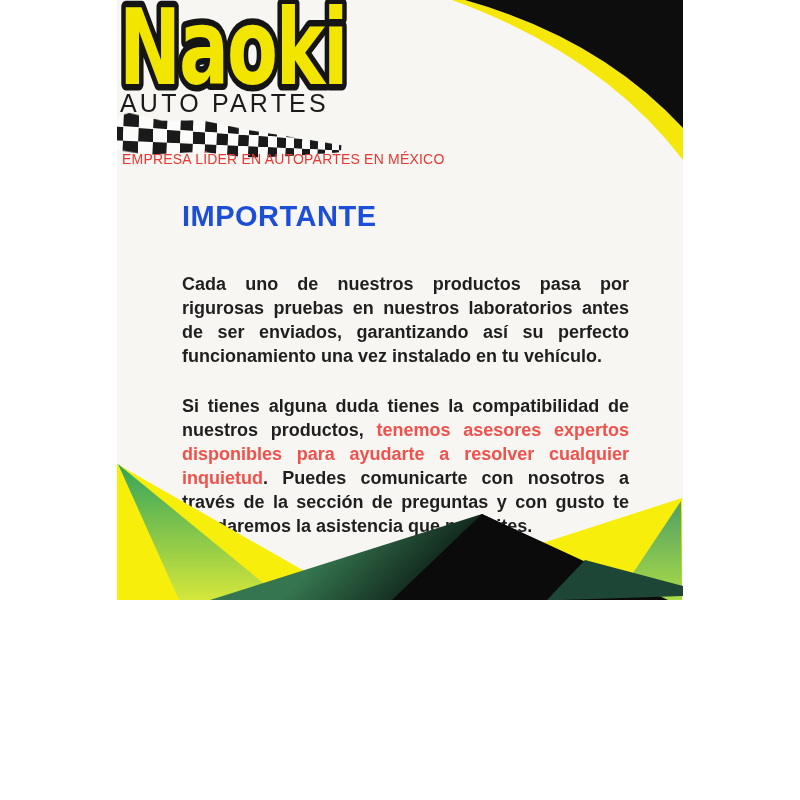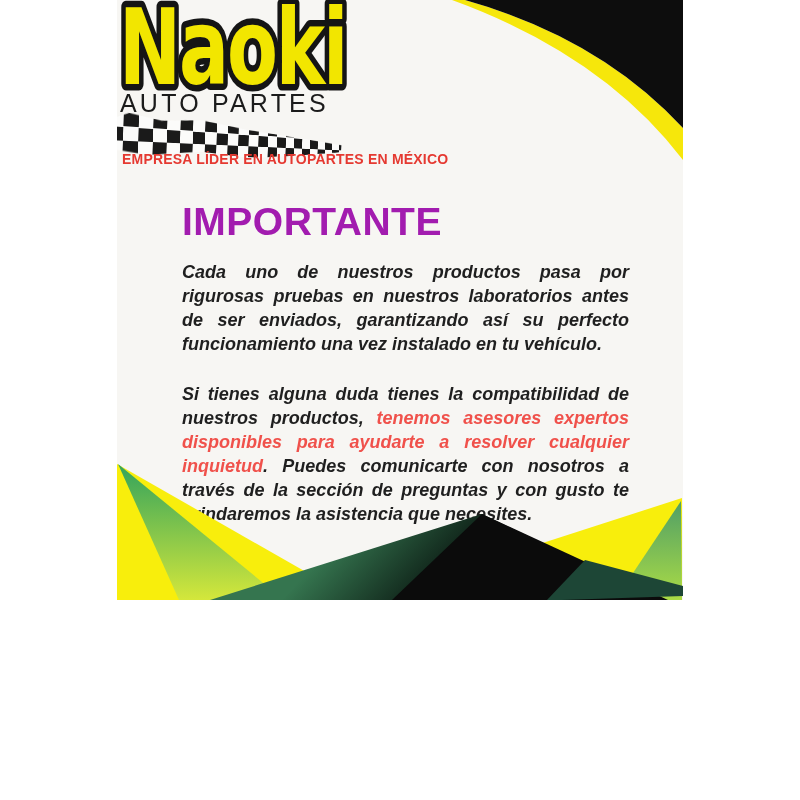--- a/index.html
+++ b/index.html
@@ -20,36 +20,36 @@
   .flag { position:absolute; left:-10px; top:111px; width:470px; height:44px;
           background: conic-gradient(#1a1a1a 25%, #fbfbfa 0 50%, #1a1a1a 0 75%, #fbfbfa 0);
           background-size: 42px 29px;
           clip-path: polygon(0 20%, 6% 0, 16% 12%, 30% 2%, 48% 18%, 70% 30%,
                              100% 48%, 100% 72%, 75% 88%, 50% 100%, 30% 86%,
                              12% 98%, 0 84%);
           transform: perspective(500px) rotateY(38deg) rotate(2.5deg);
           transform-origin: left center; }
 
   .tagline { position:absolute; left:5px; top:151px; width:480px;
-             font-weight:bold; font-size:14px; letter-spacing:0.2px;
+             font-weight:normal; font-size:14px; letter-spacing:0.2px;
              color:#e53931; }
 
   
   .corner-tr { position:absolute; left:330px; top:0; width:236px; height:165px; }
   .bottom-deco { position:absolute; left:0; bottom:0; width:566px; height:160px; }
 
   
   .heading { position:absolute; left:65px; top:200px;
-             font-weight:bold; font-size:39px; letter-spacing:0.5px;
-             color:#a21caf;text-align:right; }
+             font-weight:bold; font-size:29px; letter-spacing:0.5px;
+             color:#1d4ed8;text-align:right; }
 
   .body-copy { position:absolute; left:65px; top:256px; width:447px;
                font-weight:bold; font-size:18px; line-height:24px;
                color:#1f1f1f; text-align:justify; }
-  .body-copy p { margin:4px 0 26px 0;font-style:italic; }
+  .body-copy p { margin:16px 0 26px 0; }
   .red-inline { color:#f0514b; }
 </style>
 </head>
 <body>
 
 <div class="canvas">
   <div class="flyer">
 
     <svg class="corner-tr" viewBox="0 0 236 165" preserveAspectRatio="none">
       <path d="M5,0 L18,0 Q153,38 236,128 L236,160 Q156,55 5,0 Z" fill="#f6e70b"></path>

